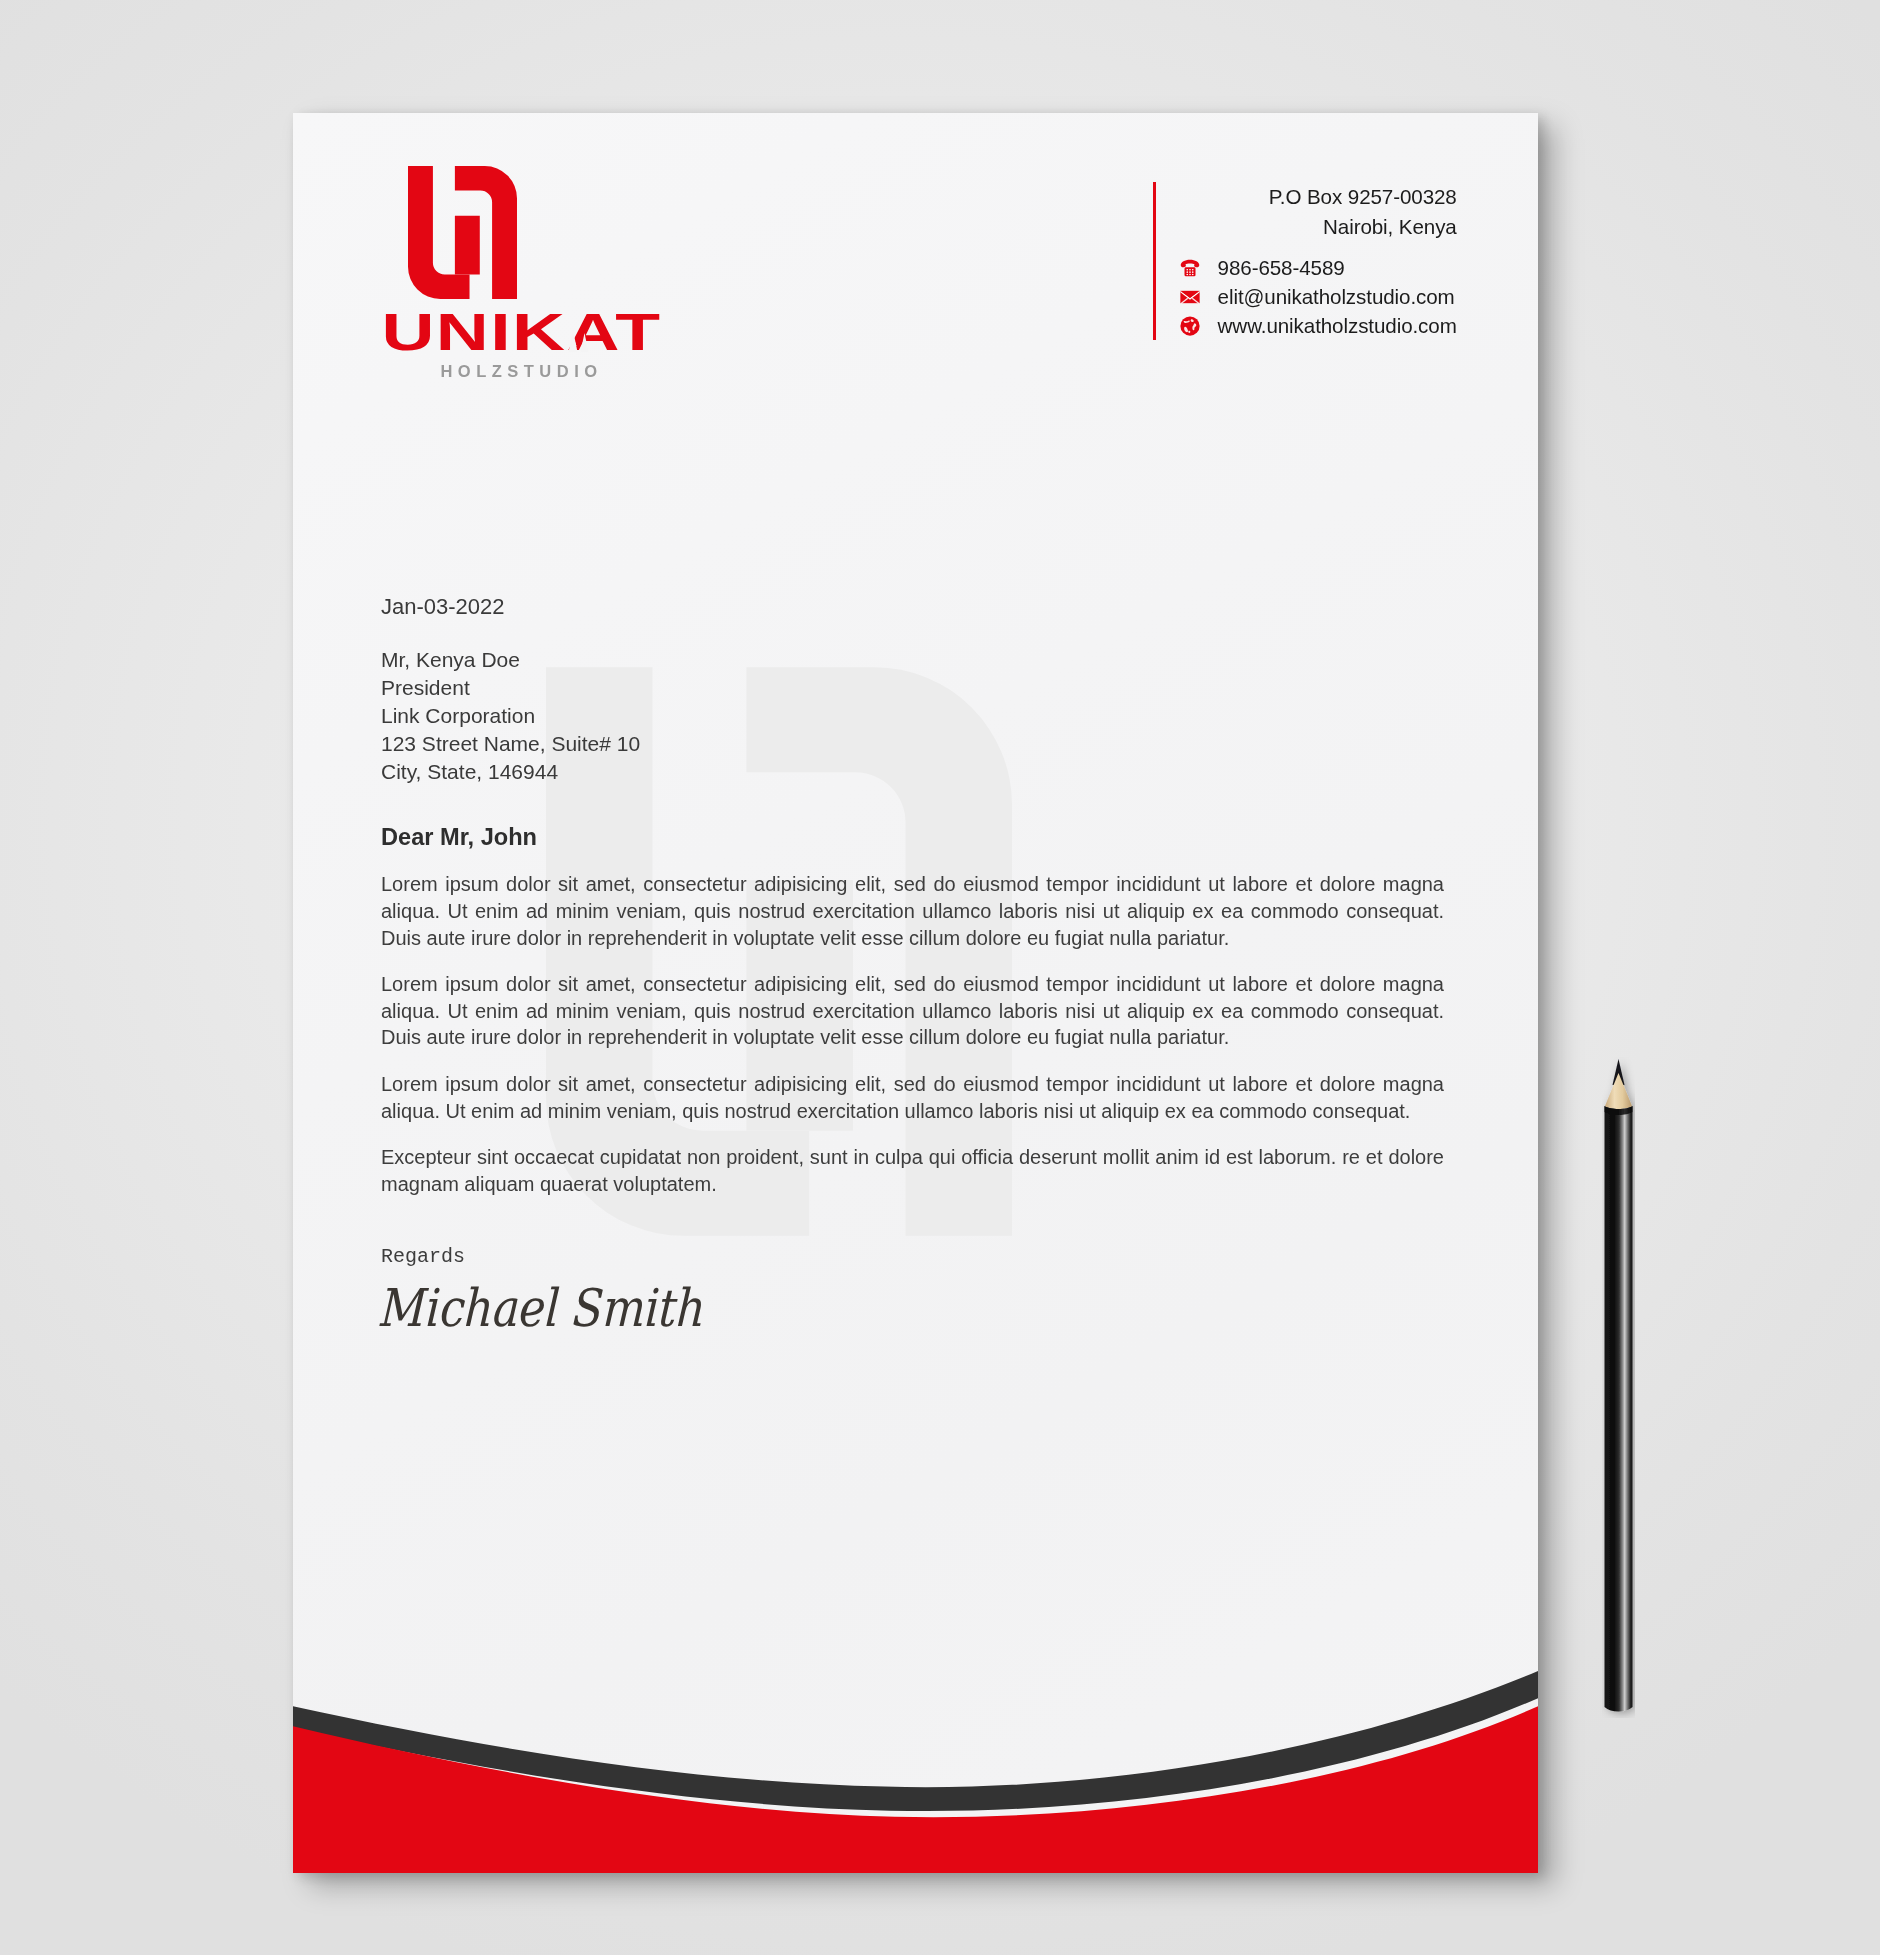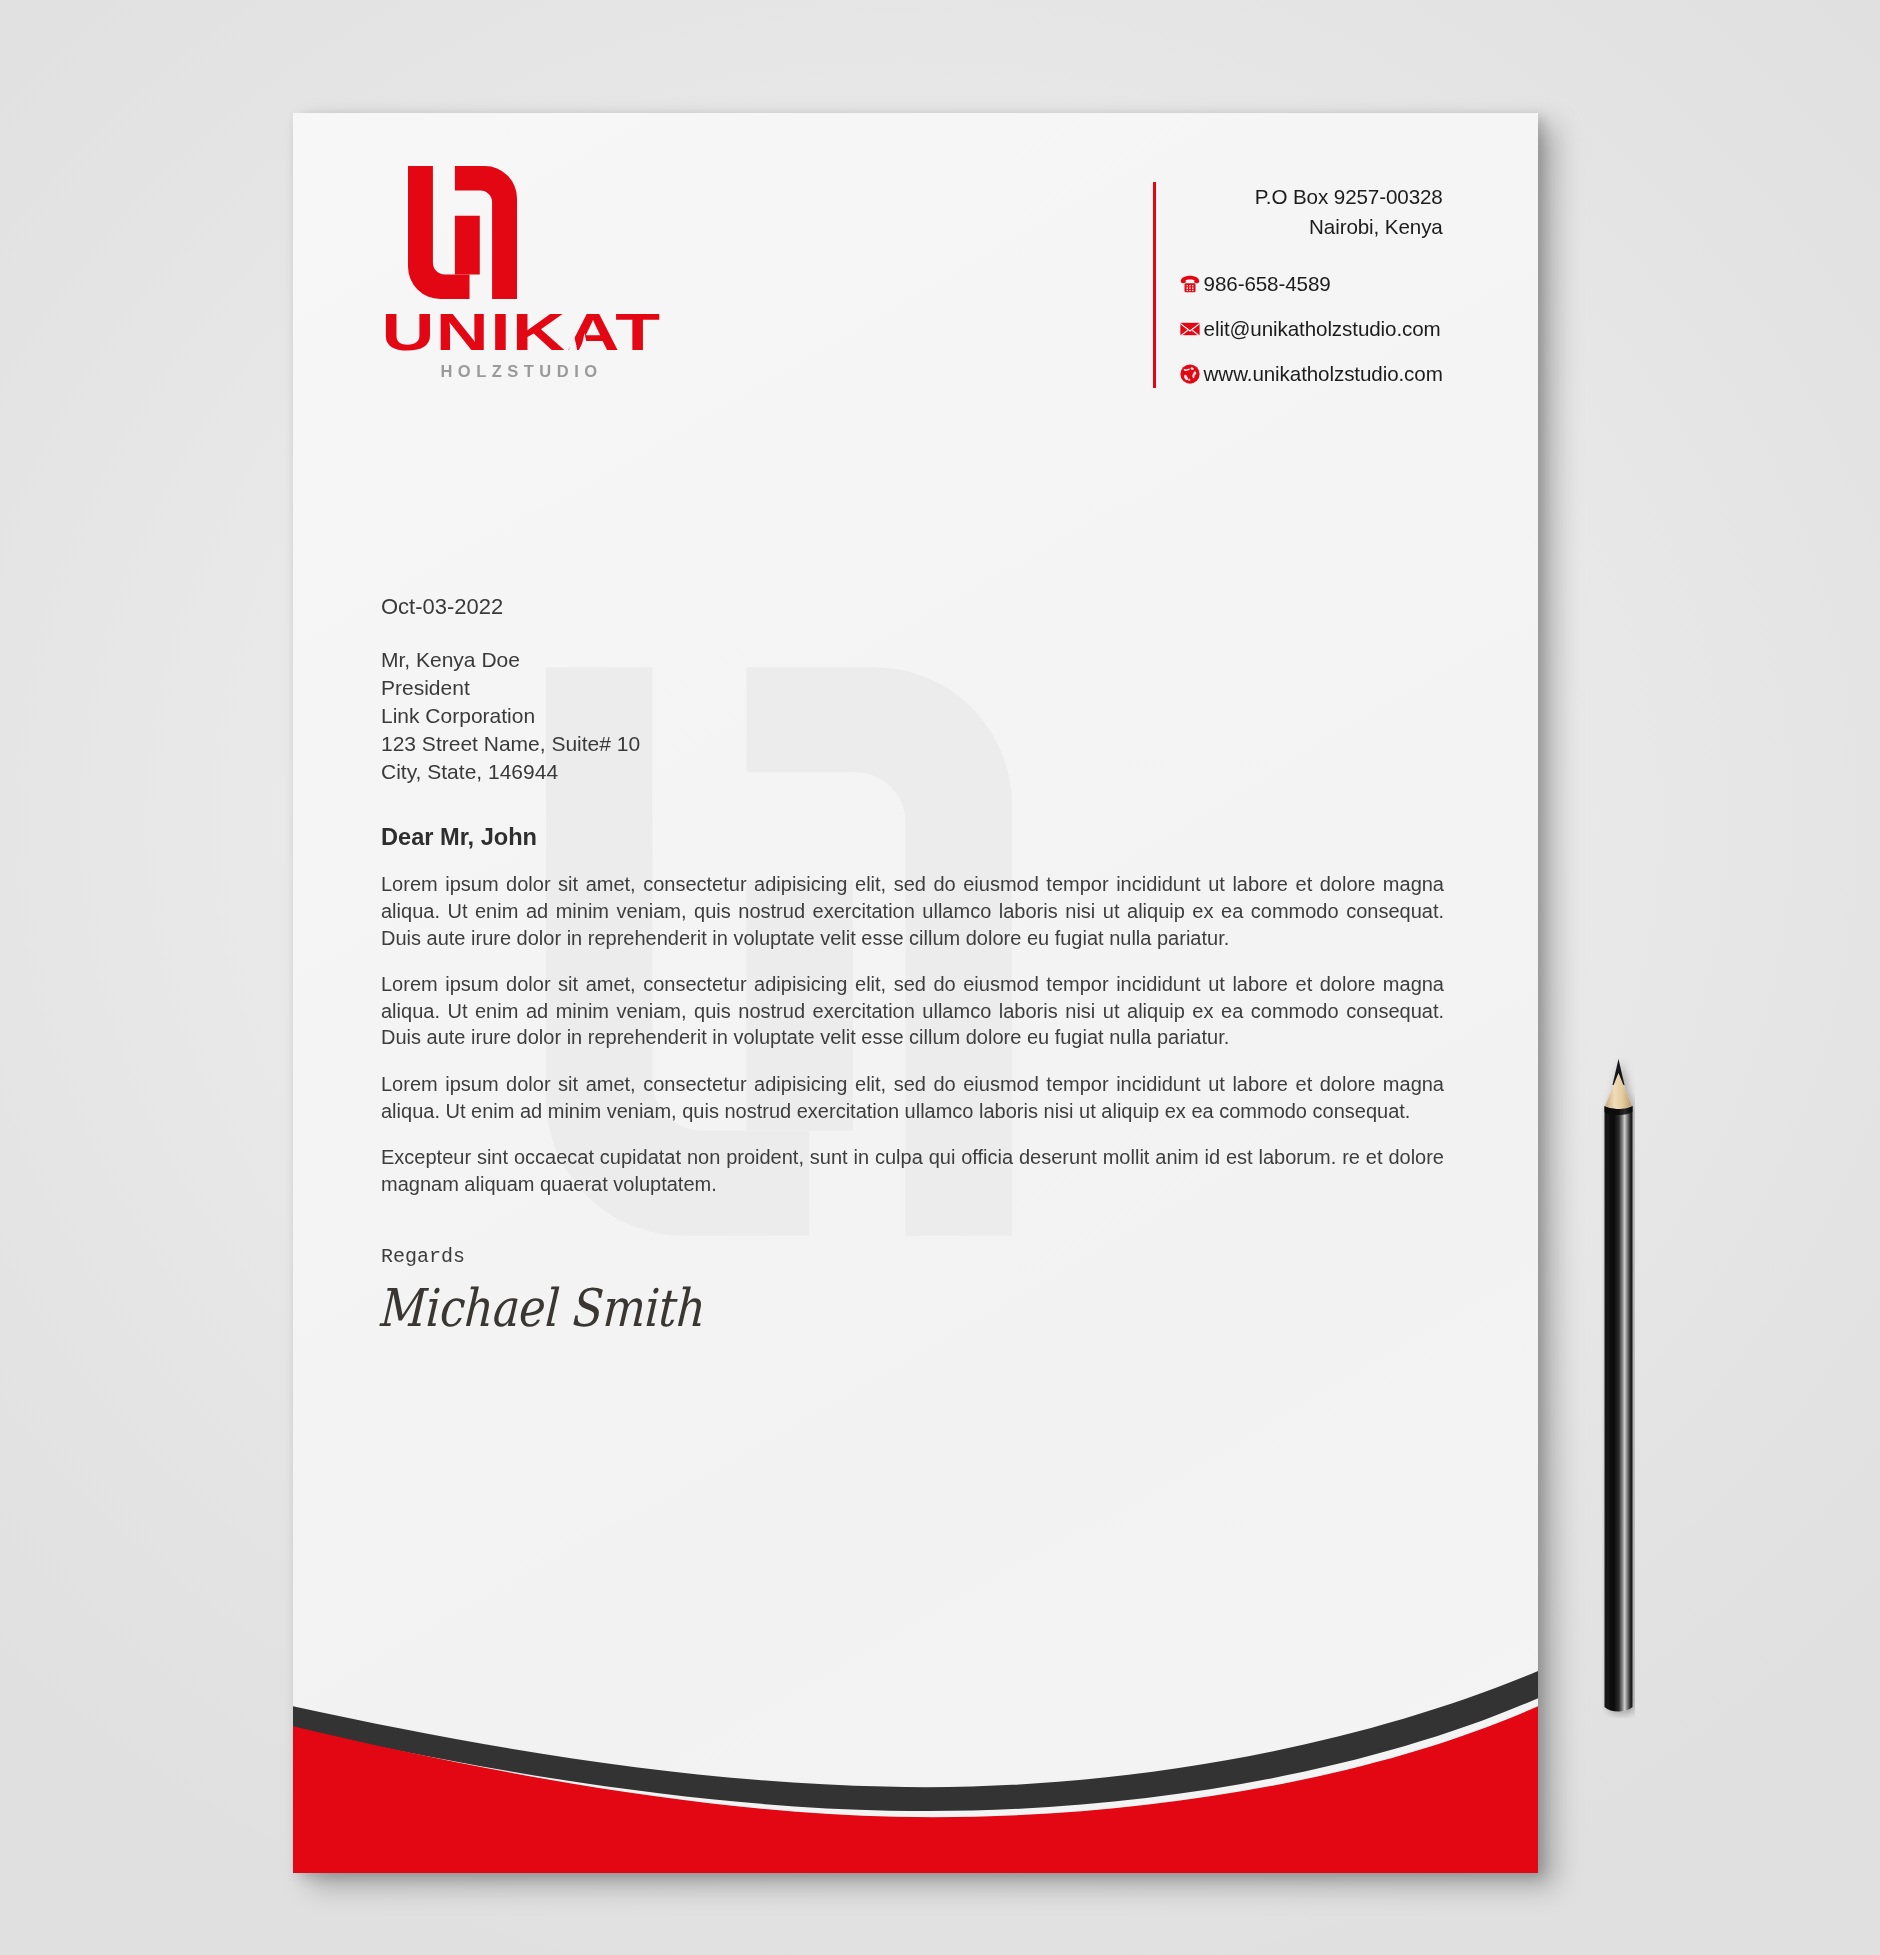--- a/index.html
+++ b/index.html
@@ -94,27 +94,26 @@
     color: #1c1c1c;
     font-family: "Liberation Sans", sans-serif;
     font-weight: 300;
     white-space: nowrap;
     letter-spacing: -0.1px;
   }
   .contact-gap { height: 11px; }
   .contact-row {
     display: flex;
     align-items: center;
-    gap: 3px;
+    gap: 17px;
     font-size: 20.6px;
     line-height: 29px;
     color: #1c1c1c;
     white-space: nowrap;
     letter-spacing: -0.1px;
-    margin-top: 16px;
   }
   .ci { width: 22px; height: 22px; flex: 0 0 22px; display: block; }
 
   
   .letter {
     position: absolute;
     left: 88px;
     top: 481px;
     width: 1063px;
   }
@@ -266,21 +265,21 @@
           <path d="M18 34c3 0 5 3 6 6s3 5 2 8-5 2-7 0-4-5-4-8 0-6 3-6z"></path>
           <path d="M28 46c2-1 5 1 5 3s-2 4-4 3-3-5-1-6z"></path>
         </g>
       </svg>
       <span>www.unikatholzstudio.com</span>
     </div>
   </div>
 
   <div class="letter">
 
-    <div class="date">Oct-03-2022</div>
+    <div class="date">Jan-03-2022</div>
 
     <div class="recipient">
       <div>Mr, Kenya Doe</div>
       <div>President</div>
     </div>
 
     <div class="company">
       <div>Link Corporation</div>
       <div>123 Street Name, Suite# 10</div>
       <div>City, State, 146944</div>

